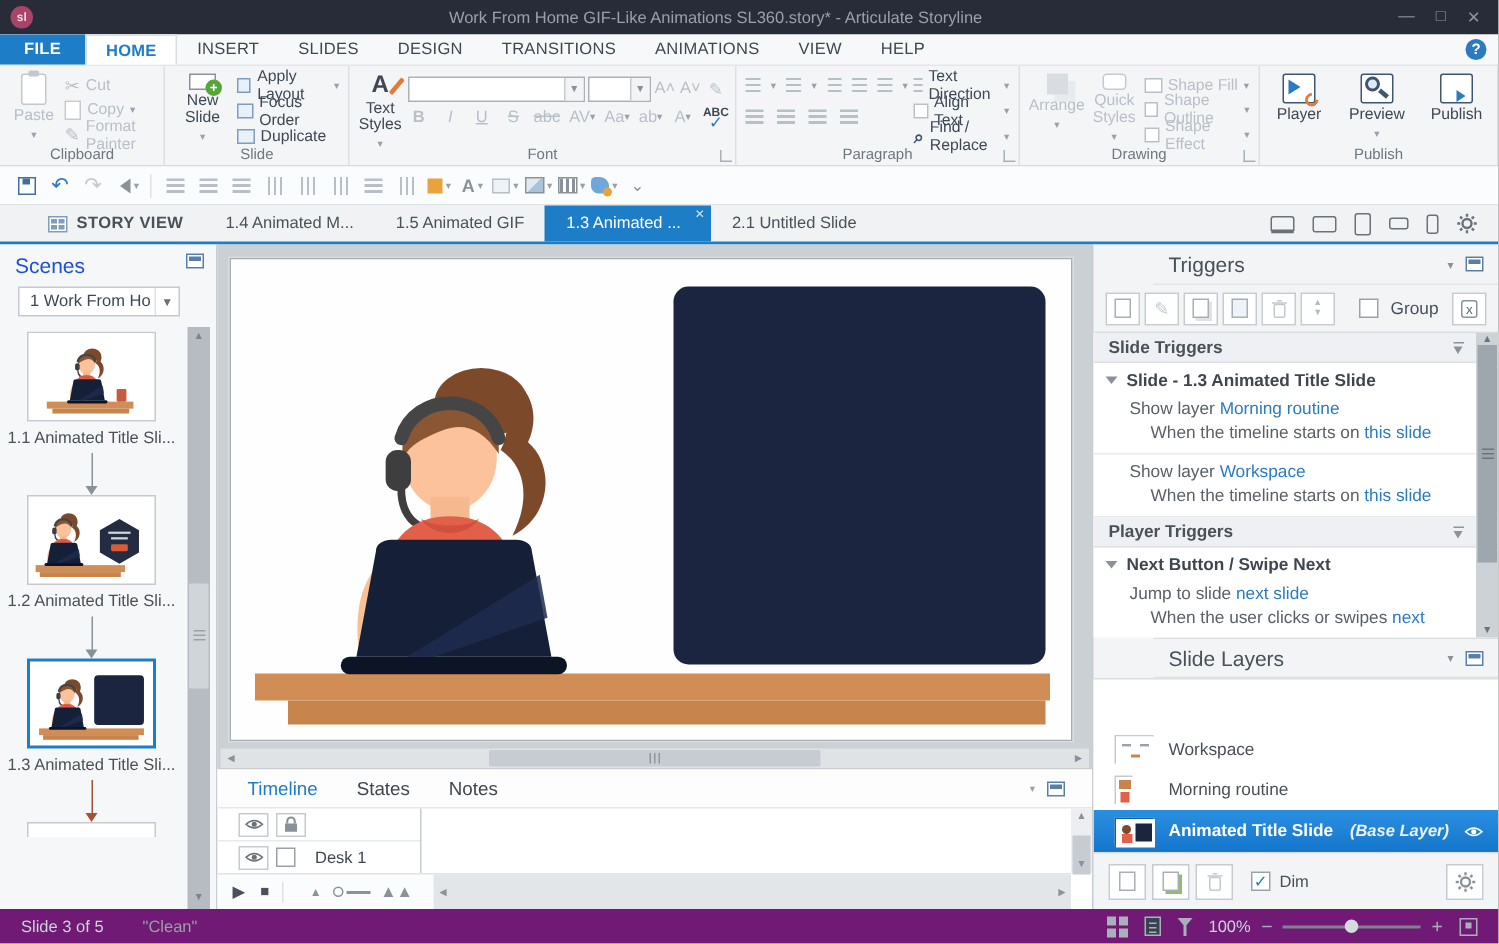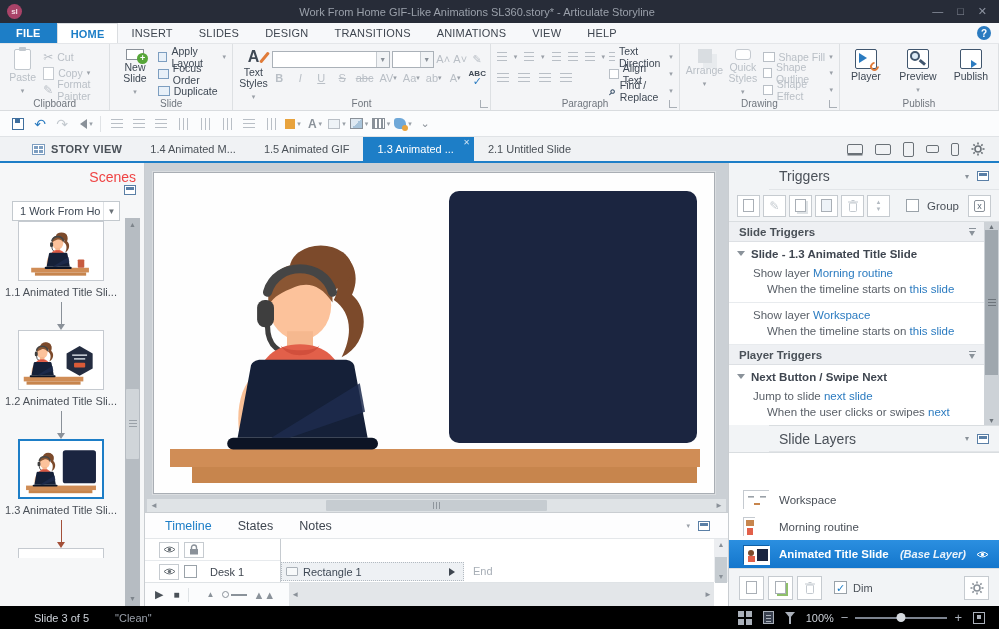--- a/index.html
+++ b/index.html
@@ -90,21 +90,21 @@
   .dev{border:1.5px solid #6a7177;border-radius:2px;}
   .dev.laptop{width:16px;height:10px;border-radius:2px 2px 0 0;box-shadow:0 2px 0 -.5px #6a7177;}
   .dev.tab-l{width:16px;height:11px;}
   .dev.tab-p{width:11px;height:15px;}
   .dev.ph-l{width:13px;height:8px;}
   .dev.ph-p{width:8px;height:13px;}
   
   .main{position:absolute;left:0;top:163px;right:0;bottom:23px;display:flex;}
   
   .scenes{width:145px;background:#f6f7f8;border-right:1px solid #c9cdd1;position:relative;}
-  .panel-head{display:flex;align-items:flex-end;padding:6px 8px 4px 10px;color:#ef4444;font-size:14px;flex-direction:column;}
+  .panel-head{display:flex;align-items:flex-start;padding:6px 8px 4px 10px;color:#1d4ed8;font-size:14px;}
   .ico-dock{margin-left:auto;width:12px;height:10px;border:1px solid #5a7fa6;position:relative;background:#fff;}
   .ico-dock::after{content:"";position:absolute;left:1px;right:1px;top:1px;height:3px;background:#5a7fa6;}
   .pd-caret{margin-left:8px;font-size:8px;color:#8a9199;}
   .scene-select{margin:2px 10px 6px 12px;height:20px;border:1px solid #c3c9ce;background:#fff;display:flex;align-items:center;padding-left:7px;width:108px;}
   .scene-select .sv{flex:1;white-space:nowrap;overflow:hidden;color:#3e4854;}
   .scene-select .sb{width:16px;align-self:stretch;display:flex;align-items:center;justify-content:center;color:#6a7177;font-size:8px;border-left:1px solid #e0e3e6;}
   .thumb-col{position:absolute;left:0;top:58px;bottom:0;width:122px;display:flex;flex-direction:column;align-items:center;overflow:hidden;}
   .thumb{width:86px;height:60px;background:#fff;border:1px solid #c5cad0;padding:2px;}
   .thumb.sel{border:2px solid #1d7ec7;}
   .thumb svg{width:100%;height:100%;display:block;}
@@ -190,21 +190,21 @@
   .trg-scroll .arr.up{top:1px;} .trg-scroll .arr.down{bottom:1px;}
   .layers-list{flex:1;background:#fff;border-top:1px solid #d9dde0;display:flex;flex-direction:column;justify-content:flex-end;overflow:hidden;}
   .layer-row{height:27px;display:flex;align-items:center;padding:0 10px 0 14px;gap:10px;color:#4a5058;font-size:11.5px;}
   .layer-row .lthumb{border:1px solid #c5cad0;background:#fff;}
   .layer-row.sel{background:linear-gradient(#2b8fe0,#1476cc);color:#fff;font-weight:bold;height:28px;}
   .layer-row.sel .badge{margin-left:auto;font-style:italic;font-weight:bold;font-size:11px;color:#eaf3fb;}
   .layers-toolbar{height:38px;display:flex;align-items:center;padding:0 10px;gap:4px;border-top:1px solid #d9dde0;}
   .layers-toolbar .tbtn{width:25px;height:24px;}
   .dim-wrap{display:flex;align-items:center;gap:6px;margin-left:8px;color:#4a5058;flex:1;}
   
-  .statusbar{position:absolute;left:0;bottom:0;right:0;height:23px;background:#000000;display:flex;align-items:center;color:#cdd2d9;padding-left:20px;}
+  .statusbar{position:absolute;left:0;bottom:0;right:0;height:23px;background:#701a75;display:flex;align-items:center;color:#cdd2d9;}
   .statusbar .sl{margin-left:14px;}
   .statusbar .th{margin-left:26px;color:#9aa0aa;}
   .sb-right{margin-left:auto;display:flex;align-items:center;gap:11px;padding-right:14px;}
   .sb-ico{color:#aab0ba;display:flex;align-items:center;justify-content:center;}
   .gridico{width:6px;height:6px;background:#aab0ba;box-shadow:8px 0 #aab0ba,0 8px #aab0ba,8px 8px #aab0ba;margin:0 8px 8px 0;}
   .docico{width:11px;height:13px;border:1px solid #aab0ba;background:#3a4150;position:relative;}
   .docico::after{content:"";position:absolute;left:2px;right:2px;top:3px;height:1px;background:#aab0ba;box-shadow:0 3px #aab0ba,0 6px #aab0ba;}
   .funnel{width:0;height:0;border:5px solid transparent;border-top:6px solid #aab0ba;position:relative;}
   .funnel::after{content:"";position:absolute;left:-1px;top:-1px;width:2px;height:7px;background:#aab0ba;}
   .zoomrow{display:flex;align-items:center;gap:7px;}
@@ -688,30 +688,20 @@
               <span class="mini-btn">
                 <svg width="13" height="9">
                     <path d="M1,4.5 Q6.5,-0.5 12,4.5 Q6.5,9.5 1,4.5 Z" fill="none" stroke="#6a7177"></path>
                     <circle cx="6.5" cy="4.5" r="1.7" fill="#6a7177"></circle>
                   </svg>
               </span>
               <span class="chkbox"></span>
               <span class="tl-name">Desk 1</span>
             </div>
           </div>
-          <div class="trackarea">
-            <div class="trackrow">
-              <div class="objbar">
-                <span class="oico"></span>
-                <span>Rectangle 1</span>
-                <span class="oarrow"></span>
-              </div>
-              <span class="endlab">End</span>
-            </div>
-          </div>
         </div>
         <div class="tl-vscroll">
           <span class="a u">▲</span>
             <span class="vthumb2"></span>
             <span class="a d">▼</span>
         </div>
         <div class="tl-ctl">
           <span class="cico">▶</span>
           <span class="cico" style="font-size:10px;">■</span>
           <span class="sep"></span>

